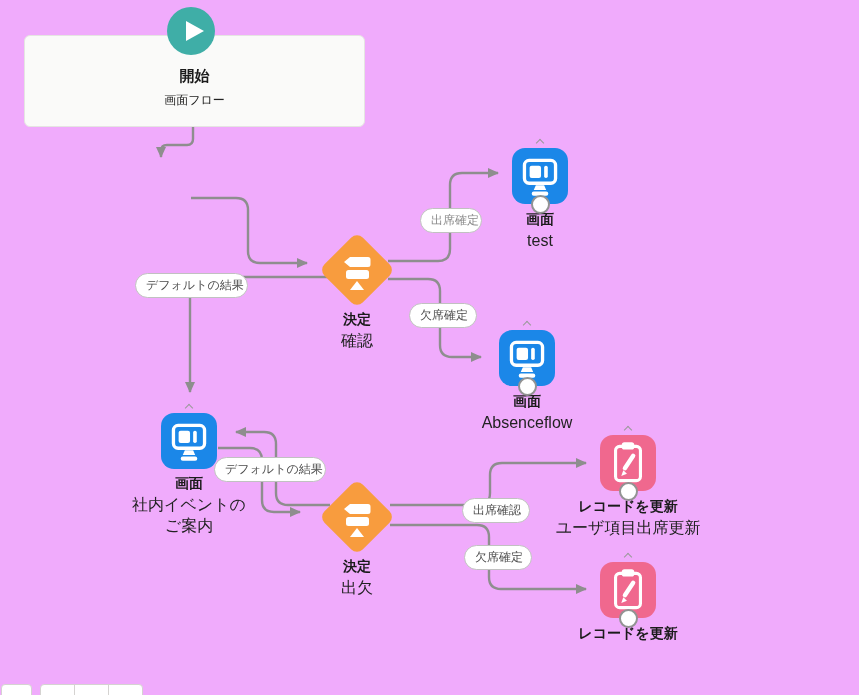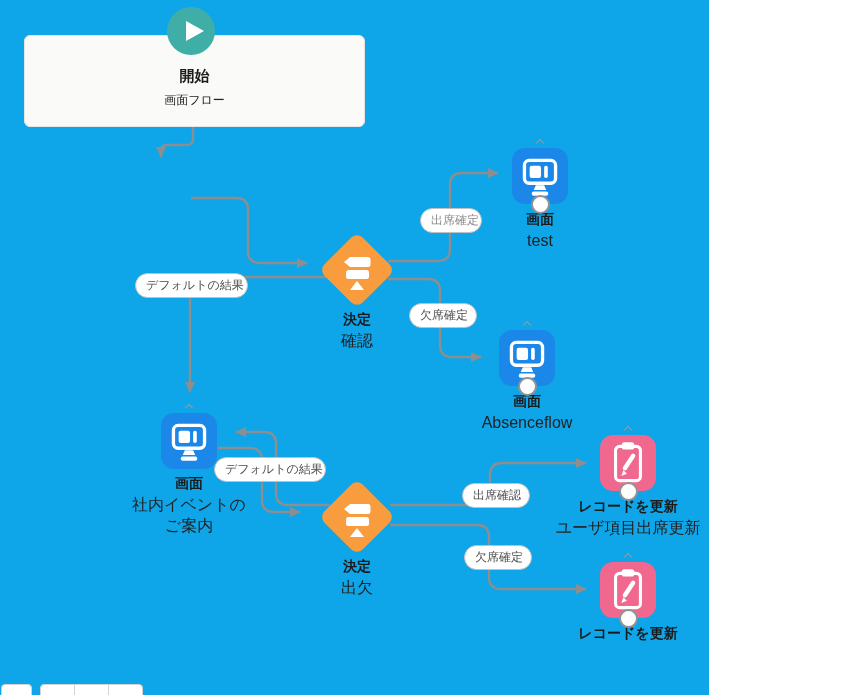--- a/index.html
+++ b/index.html
@@ -1,17 +1,17 @@
 <!DOCTYPE html>
 <html><head>
 <meta charset="utf-8">
 <style>
   html,body{margin:0;padding:0;}
   body{font-family:"Liberation Sans","DejaVu Sans",sans-serif;background:#fff;}
-  .canvas{position:relative;width:709px;height:695px;background:#0ea5e9;overflow:hidden;}
+  .canvas{position:relative;width:859px;height:695px;background:#f0abfc;overflow:hidden;}
 
   
   .wires{position:absolute;left:0;top:0;z-index:1;}
 
   
   .start-card{position:absolute;left:24px;top:35px;width:341px;height:92px;background:#FAFAF9;
     border:1px solid #E5E5E2;border-radius:6px;box-sizing:border-box;z-index:2;text-align:center;}
   .start-title{margin-top:31px;font-size:15px;font-weight:bold;color:#1b1b1b;}
   .start-sub{margin-top:6px;font-size:12px;color:#222;}
   .play-circle{position:absolute;left:167px;top:7px;width:48px;height:48px;border-radius:50%;
@@ -197,21 +197,21 @@
     <div class="port"></div>
     <div class="labels narrow" style="top:61px;">
       <div class="t-label">レコードを更新</div>
     </div>
   </div>
 
   <div class="pill" style="left:135px;top:273px;width:113px;">デフォルトの結果</div>
   <div class="pill faded" style="left:420px;top:208px;width:62px;">出席確定</div>
   <div class="pill" style="left:409px;top:303px;width:68px;">欠席確定</div>
   <div class="pill" style="left:214px;top:457px;width:112px;">デフォルトの結果</div>
-  <div class="pill" style="left:462px;top:483px;width:68px;">出席確認</div>
+  <div class="pill" style="left:462px;top:498px;width:68px;">出席確認</div>
   <div class="pill" style="left:464px;top:545px;width:68px;">欠席確定</div>
 
   <div class="corner-btn"></div>
   <div class="corner-group">
     <div class="seg"></div>
     <div class="seg"></div>
     <div class="seg"></div>
   </div>
 
 </div>

